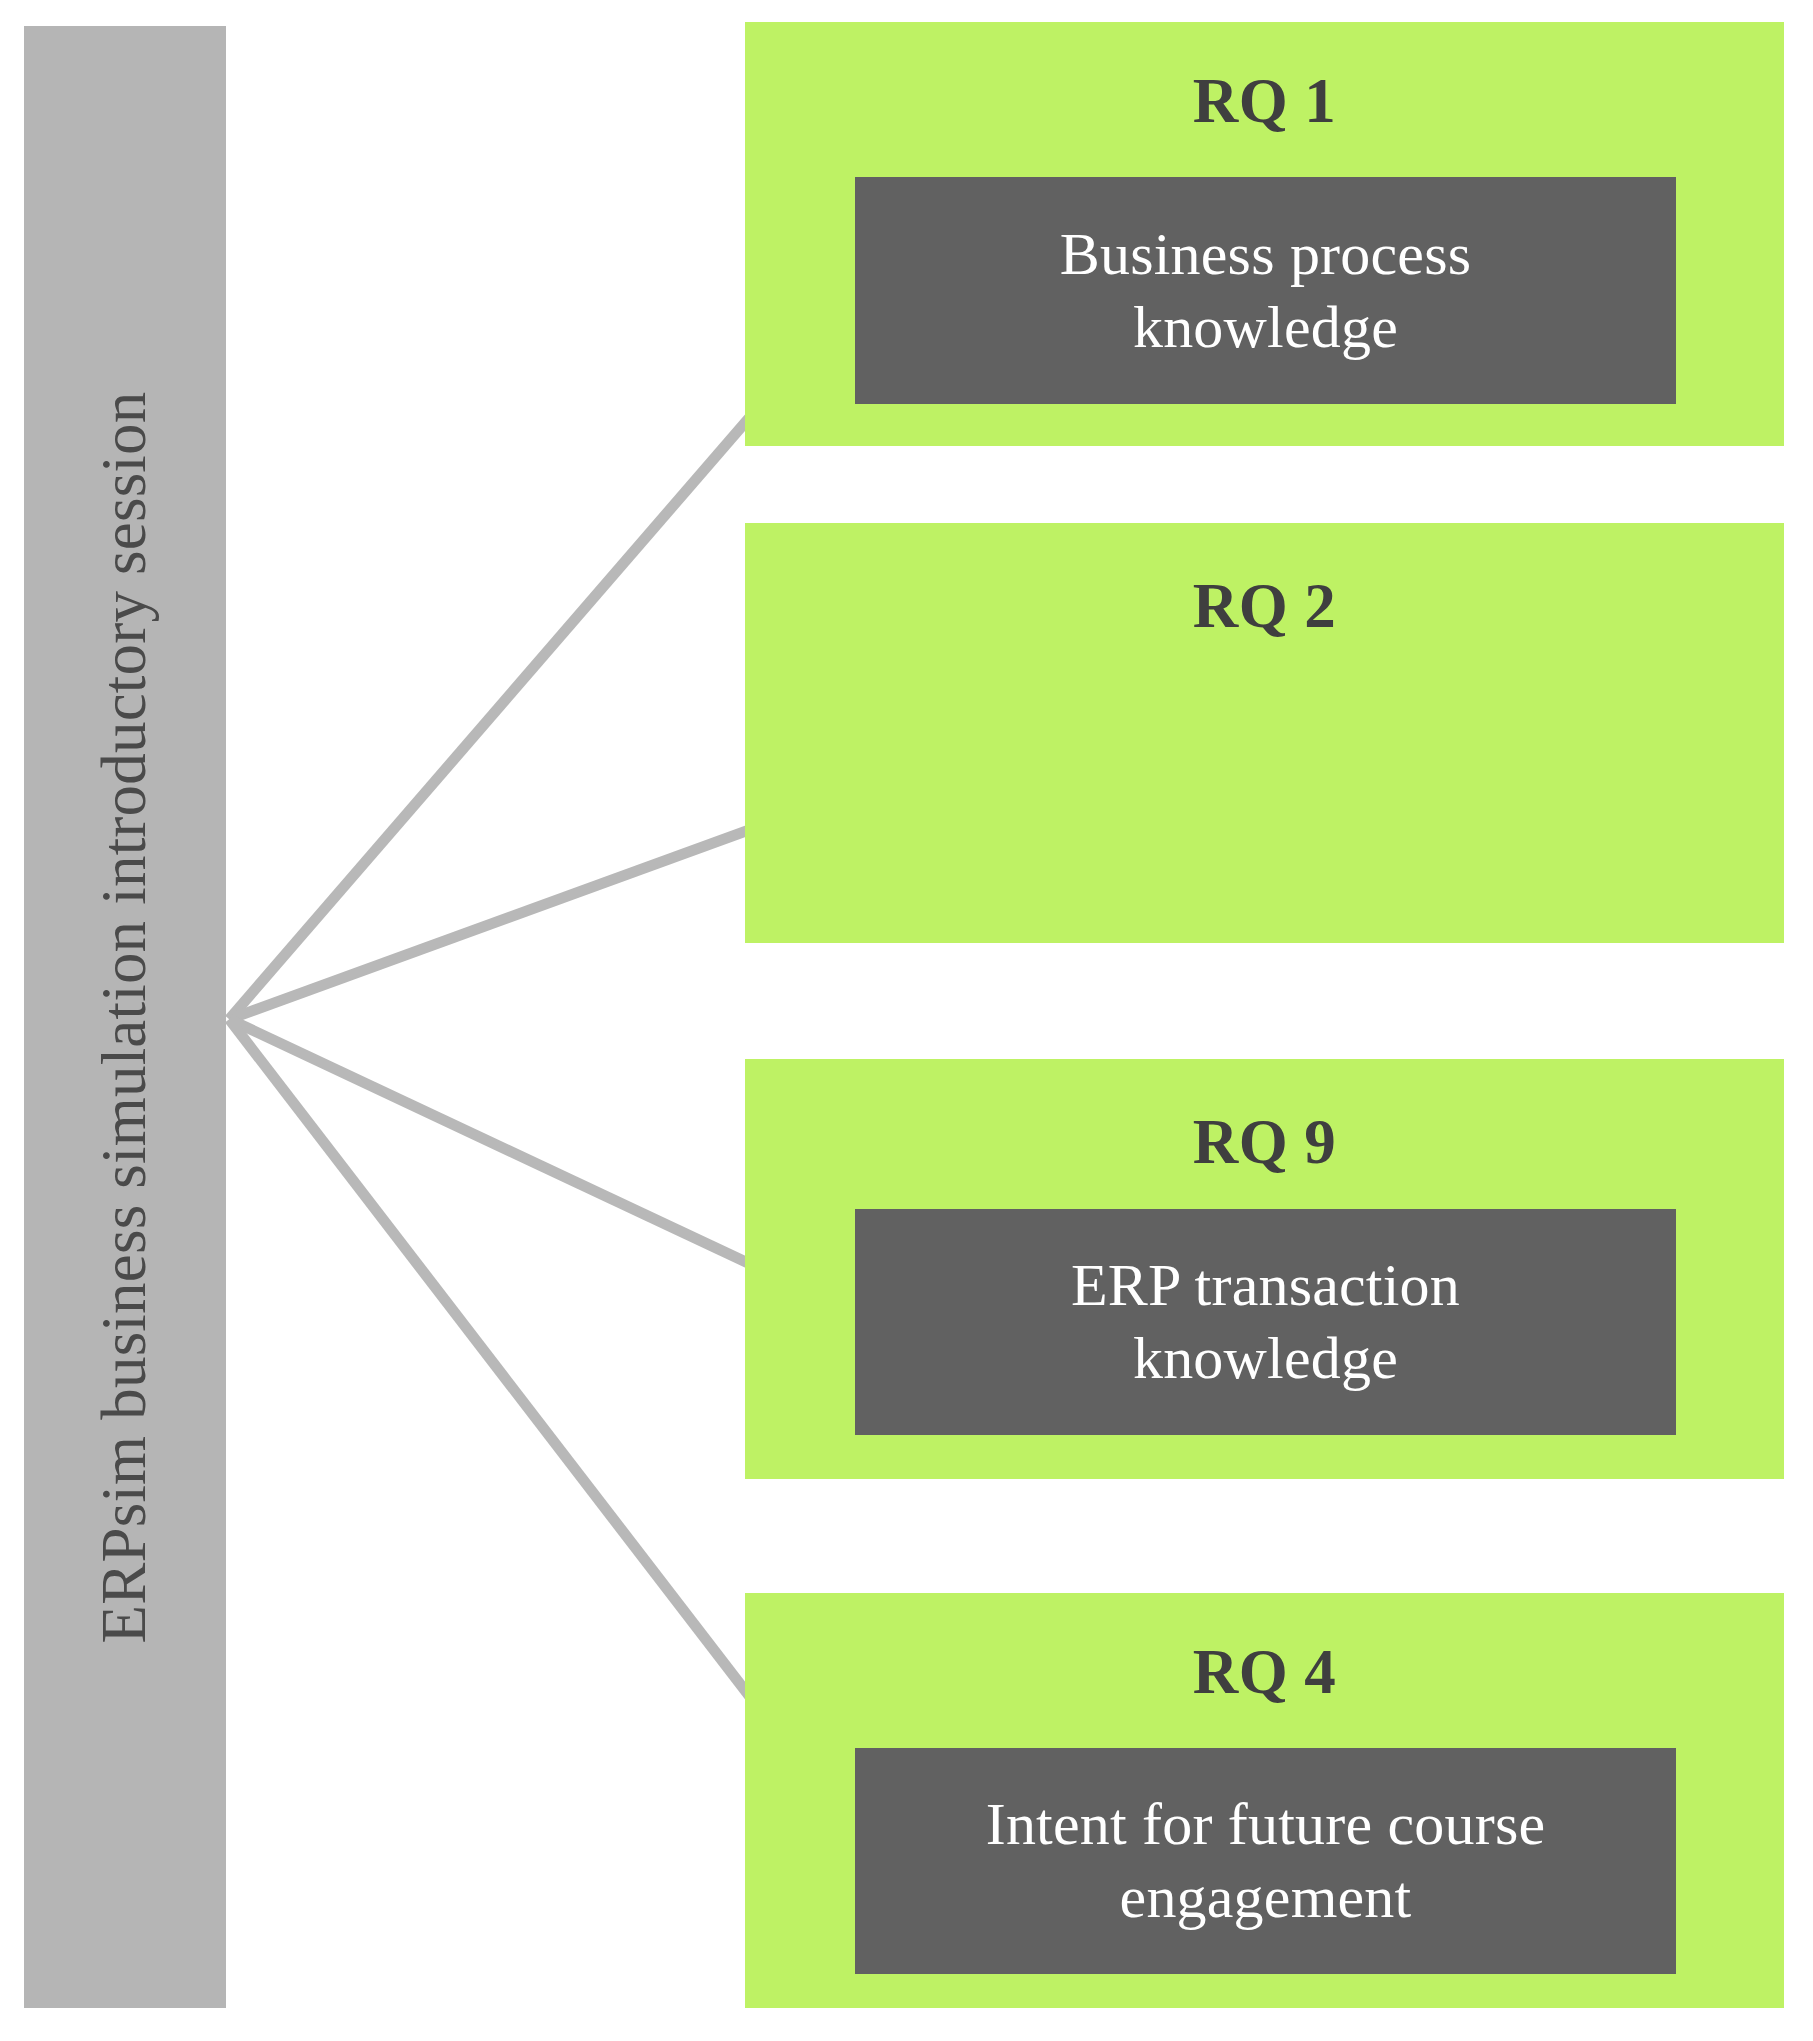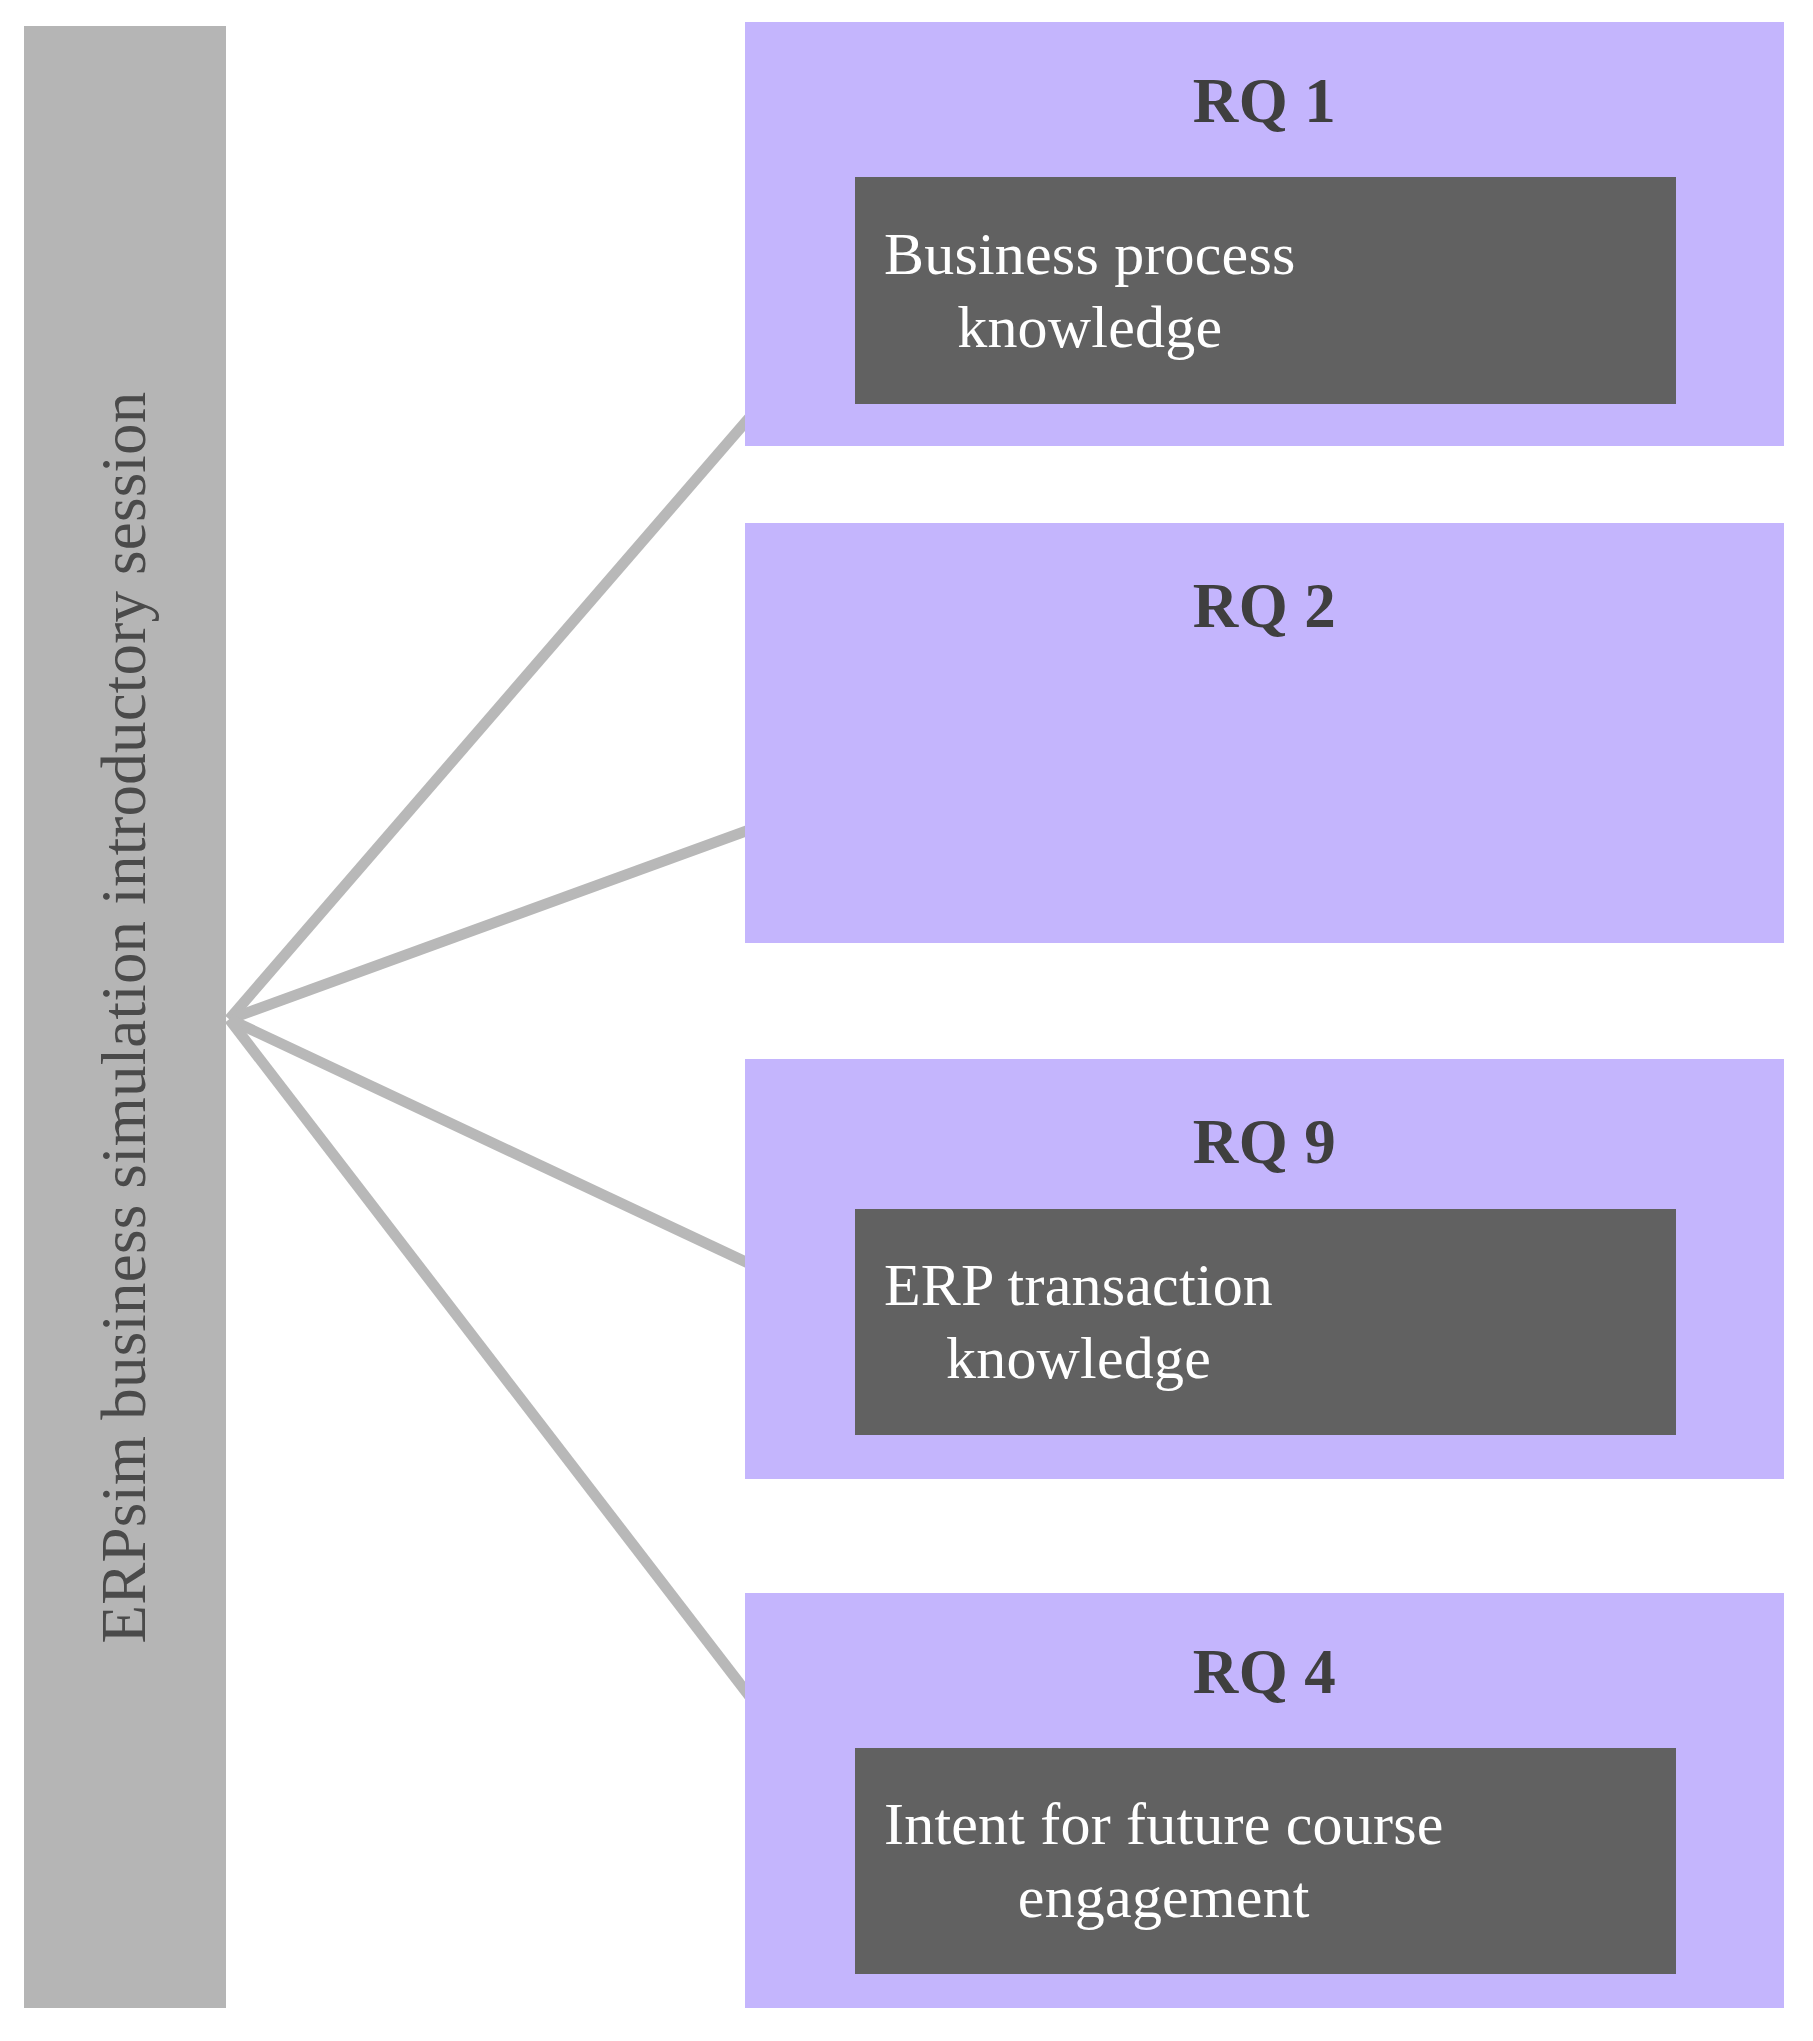--- a/index.html
+++ b/index.html
@@ -47,21 +47,21 @@
     width: 1813px;
     height: 2041px;
     pointer-events: none;
   }
 
   
   .rq-panel {
     position: absolute;
     left: 745px;
     width: 1039px;
-    background: #c4b5fd;
+    background: #bef264;
   }
   .rq-panel.p1 { top: 22.4px;   height: 424px; }
   .rq-panel.p2 { top: 523px;  height: 420px; }
   .rq-panel.p3 { top: 1059px; height: 420px; }
   .rq-panel.p4 { top: 1593px; height: 415px; }
 
   .rq-heading {
     position: absolute;
     left: 0;
     width: 1039px;
@@ -78,20 +78,21 @@
   .rq-panel.p3 .rq-heading { top: 52px; }
   .rq-panel.p4 .rq-heading { top: 48px; }
 
   .rq-box {
     position: absolute;
     left: 110px;
     width: 821px;
     background: #616161;
     display: flex;
     align-items: center;
+    justify-content: center;
     box-sizing: border-box;
     padding: 0 29px;
   }
   .rq-panel.p1 .rq-box { top: 155px; height: 227px; }
   .rq-panel.p2 .rq-box { top: 150px; height: 226px; }
   .rq-panel.p3 .rq-box { top: 150px; height: 226px; }
   .rq-panel.p4 .rq-box { top: 155px; height: 226px; }
 
   .rq-box-label {
     font-family: "Liberation Serif", "DejaVu Serif", serif;

